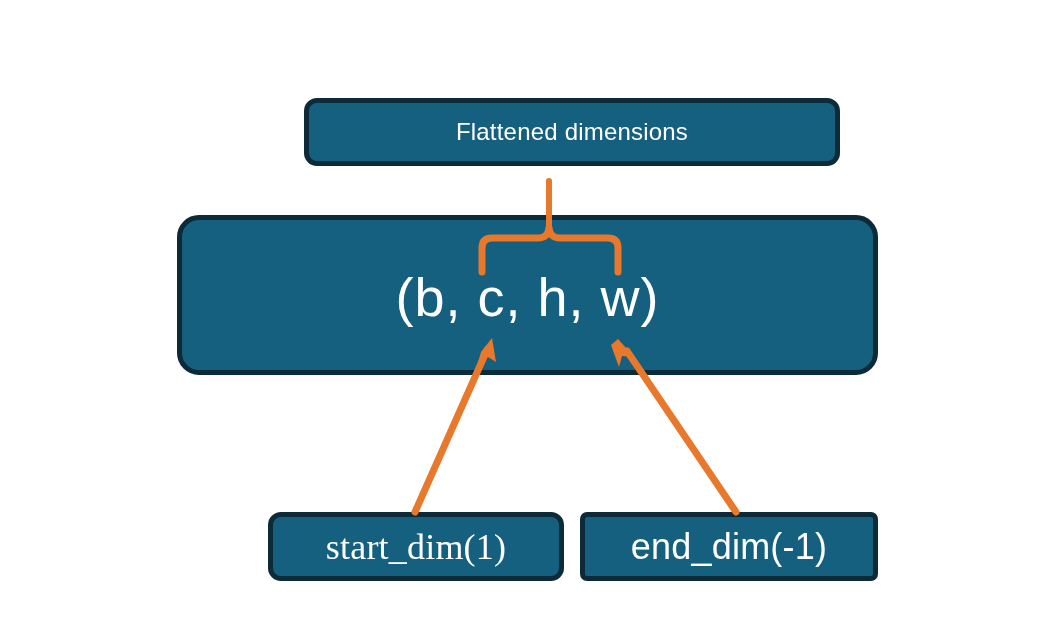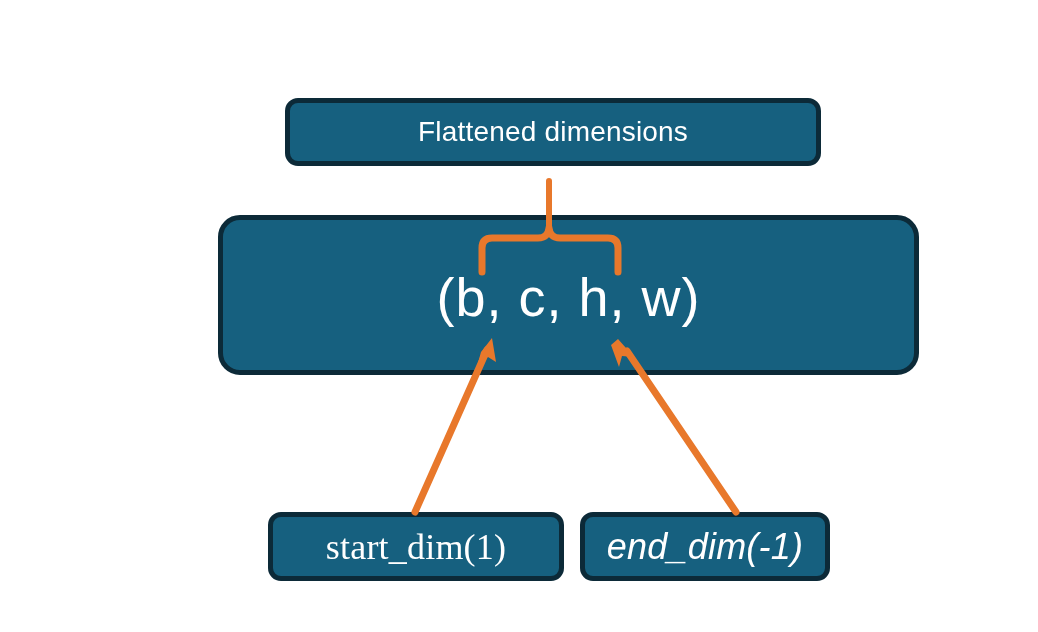--- a/index.html
+++ b/index.html
@@ -28,58 +28,56 @@
     align-items: center;
     justify-content: center;
     color: #ffffff;
     font-family: "Liberation Sans", sans-serif;
     font-weight: 400;
     letter-spacing: 0.2px;
     white-space: nowrap;
     z-index: 1;
   }
   #node-flattened {
-    left: 285px;
+    left: 304px;
     top: 98px;
     width: 536px;
     height: 68px;
-    font-size: 28px;
+    font-size: 24px;
     border-radius: 13px;
   }
   #node-shape {
     left: 177px;
     top: 215px;
     width: 701px;
     height: 160px;
     font-size: 54px;
     border-radius: 22px;
-    margin-left: 41px;
   }
   #node-shape .shape-label {
     position: relative;
     top: 2px;
     letter-spacing: 1px;
   }
   #node-start-dim {
     left: 268px;
     top: 512px;
     width: 296px;
     height: 69px;
     font-size: 36px;
     border-radius: 13px;
     font-family: Liberation Serif, serif;
   }
   #node-end-dim {
     left: 580px;
     top: 512px;
-    width: 250px;
+    width: 298px;
     height: 69px;
     font-size: 36px;
-    border-radius: 13px;
-    font-style: italic;
+    border-radius: 7px;
   }
   #overlay-arrows {
     position: absolute;
     left: 0;
     top: 0;
     width: 1038px;
     height: 632px;
     z-index: 3;
     pointer-events: none;
   }

